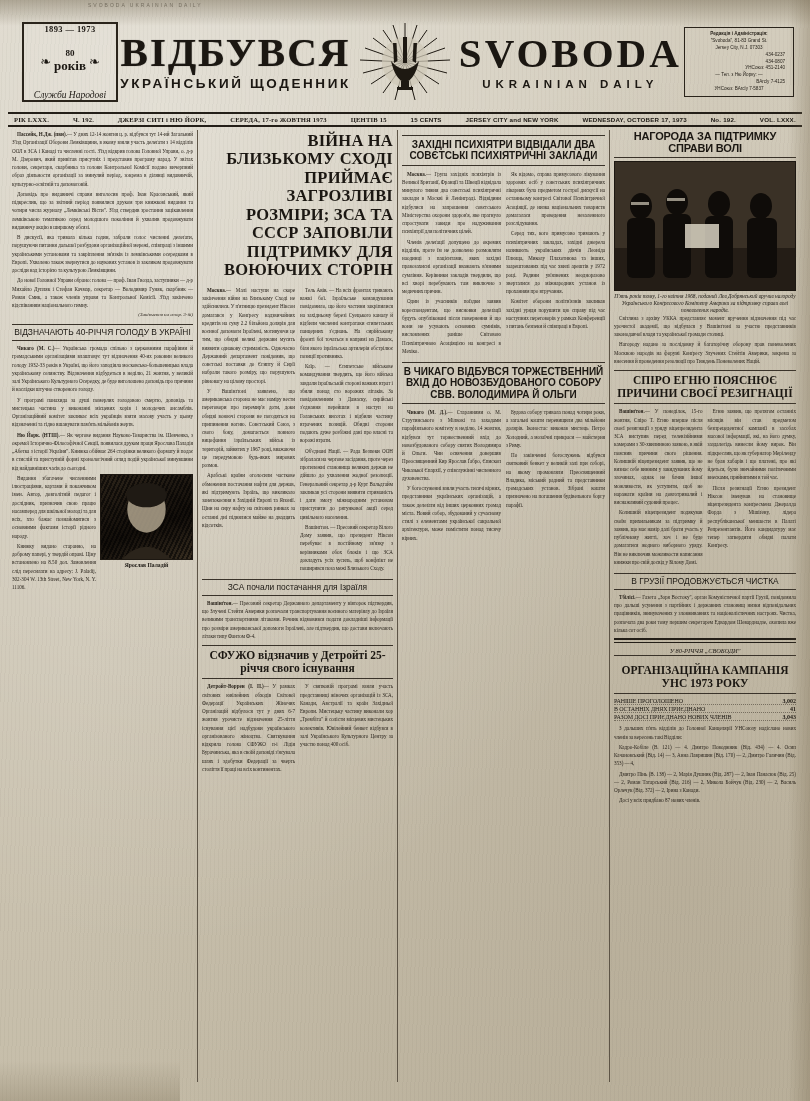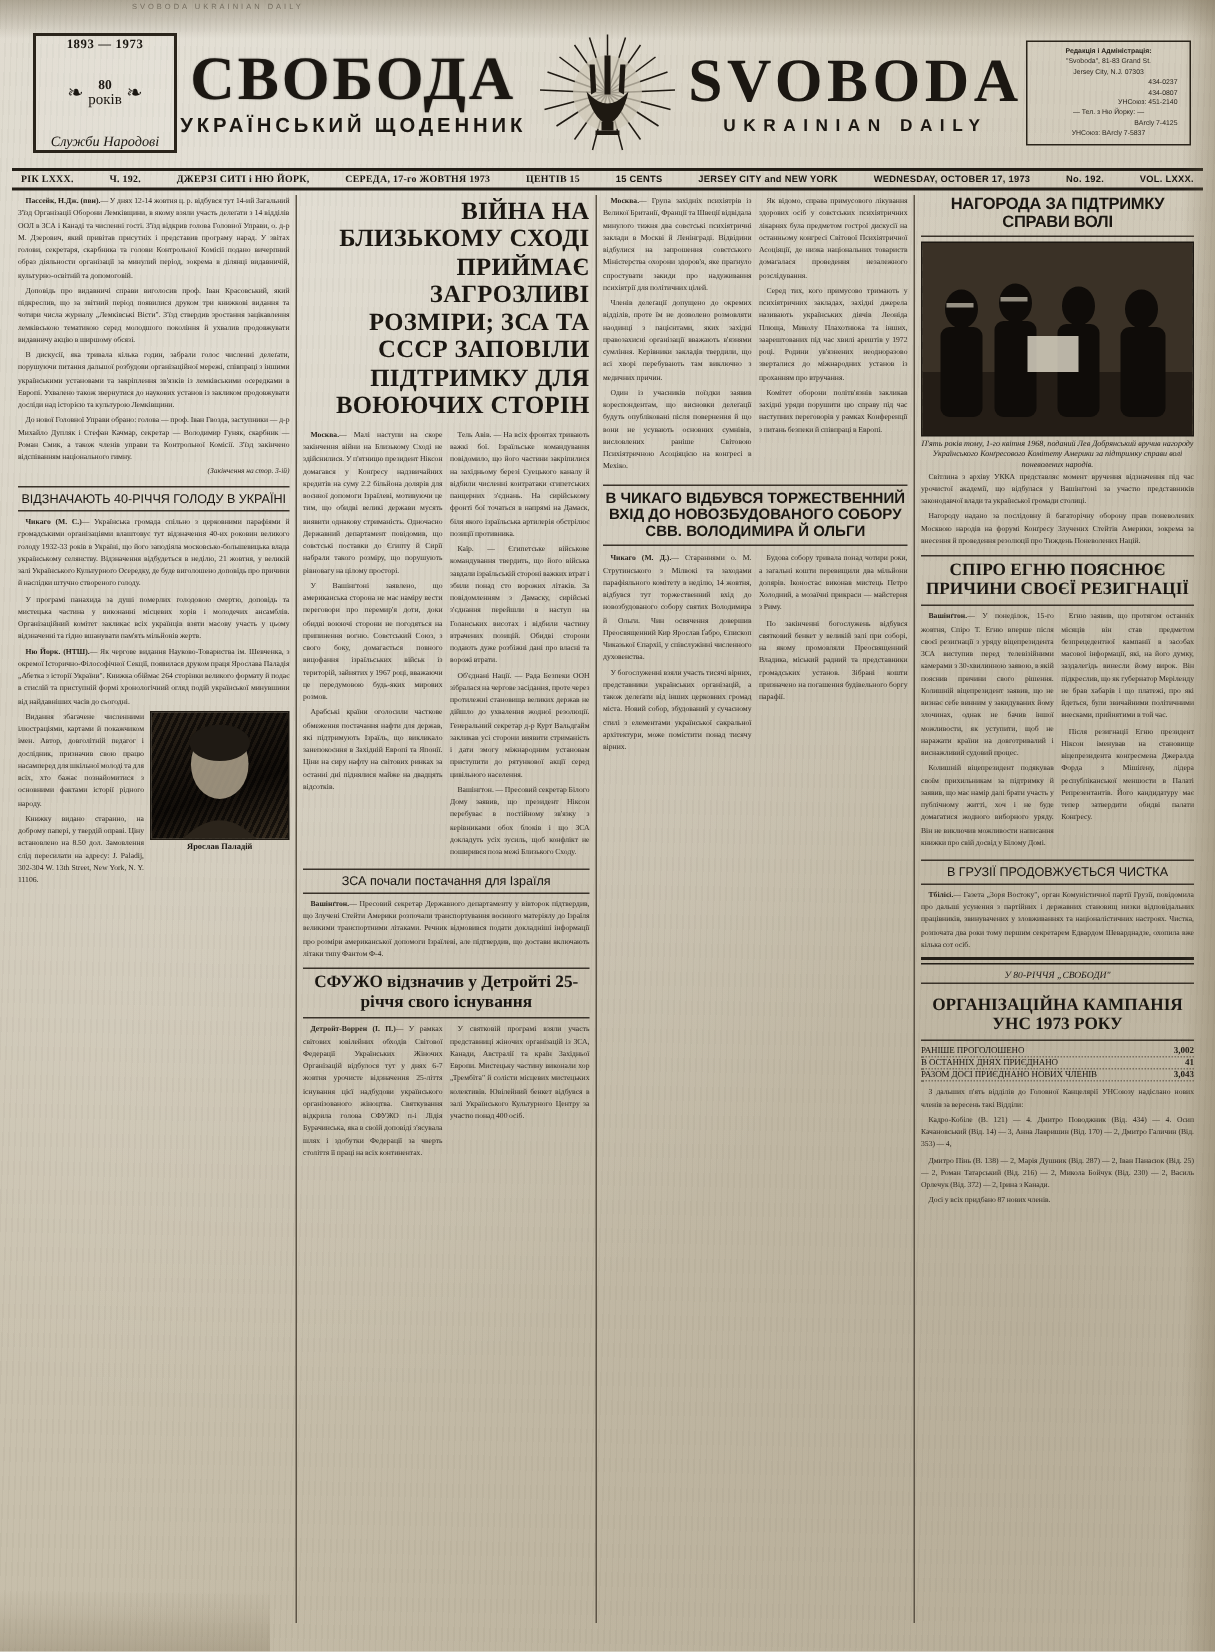--- a/index.html
+++ b/index.html
@@ -45,21 +45,21 @@
   .emblem{
     width:92px;height:76px;margin-left:14px;
     border:2px solid #2a241b;
     display:flex;flex-direction:column;align-items:center;justify-content:space-between;
     text-align:center;flex:0 0 auto;background:rgba(255,255,255,.08);
   }
   .emblem .yrs{font-size:8.5px;font-weight:bold;letter-spacing:.4px;}
   .emblem .mid{display:flex;align-items:center;gap:3px;margin-top:1px;}
   .emblem .wreath{font-size:13px;line-height:1;}
   .emblem .num{font-size:9px;font-weight:bold;line-height:1;}
-  .emblem .rok{font-size:10px;font-weight:normal;}
+  .emblem .rok{font-size:13px;font-weight:bold;}
   .emblem .serve{font-size:9.5px;font-style:italic;font-family:"Liberation Serif",serif;margin-top:2px;}
 
   .titleblock{flex:1 1 auto;display:flex;align-items:center;justify-content:center;gap:6px;}
   .tcol{text-align:center;}
   .t-ukr{
     font-family:"Liberation Serif", serif;
     font-size:41px;font-weight:bold;letter-spacing:2px;line-height:.95;
     text-shadow:0 0 1px rgba(0,0,0,.5);
   }
   .t-ukr-sub{
@@ -188,21 +188,21 @@
           <div class="num">80</div>
           <div class="rok">років</div>
         </span>
         <span class="wreath">❧</span>
       </div>
       <div class="serve">Служби Народові</div>
     </div>
 
     <div class="titleblock">
       <div class="tcol">
-        <div class="t-ukr">СВОБОДА</div>
+        <div class="t-ukr">ВІДБУВСЯ</div>
         <div class="t-ukr-sub">УКРАЇНСЬКИЙ ЩОДЕННИК</div>
       </div>
 
       <div class="trident">
         <svg viewBox="0 0 96 82" width="96" height="82">
           <g stroke="#1e1912" stroke-width="1" fill="none">
             <g>
               <line x1="48" y1="41" x2="48" y2="2"></line>
                 <line x1="48" y1="41" x2="60" y2="4"></line>
               <line x1="48" y1="41" x2="36" y2="4"></line>
@@ -337,20 +337,21 @@
           <p><span class="dateline">Детройт-Воррен (І. П.)</span><span>— У рамках світових ювілейних обходів Світової Федерації Українських Жіночих Організацій відбулося тут у днях 6-7 жовтня урочисте відзначення 25-ліття існування цієї надбудови українського організованого жіноцтва. Святкування відкрила голова СФУЖО п-і Лідія Бурачинська, яка в своїй доповіді з'ясувала шлях і здобутки Федерації за чверть століття її праці на всіх континентах.</span></p>
         </div>
         <div class="body">
           <p>У святковій програмі взяли участь представниці жіночих організацій із ЗСА, Канади, Австралії та країн Західньої Европи. Мистецьку частину виконали хор „Трембіта" й солісти місцевих мистецьких колективів. Ювілейний бенкет відбувся в залі Українського Культурного Центру за участю понад 400 осіб.</p>
         </div>
       </div>
     </div>
 
     <div class="col c3">
 
+      <h2 class="hl-b">ЗАХІДНІ ПСИХІЯТРИ ВІДВІДАЛИ ДВА СОВЄТСЬКІ ПСИХІЯТРИЧНІ ЗАКЛАДИ</h2>
       <div class="subcols">
         <div class="body">
           <p><span class="dateline">Москва.</span><span>— Група західніх психіятрів із Великої Британії, Франції та Швеції відвідала минулого тижня два совєтські психіятричні заклади в Москві й Ленінграді. Відвідини відбулися на запрошення совєтського Міністерства охорони здоров'я, яке прагнуло спростувати закиди про надуживання психіятрії для політичних цілей.</span></p>
           <p>Членів делеґації допущено до окремих відділів, проте їм не дозволено розмовляти наодинці з пацієнтами, яких західні правозахисні організації вважають в'язнями сумління. Керівники закладів твердили, що всі хворі перебувають там виключно з медичних причин.</p>
           <p>Один із учасників поїздки заявив кореспондентам, що висновки делеґації будуть опубліковані після повернення й що вони не усувають основних сумнівів, висловлених раніше Світовою Психіятричною Асоціяцією на конгресі в Мехіко.</p>
         </div>
         <div class="body">
           <p>Як відомо, справа примусового лікування здорових осіб у совєтських психіятричних лікарнях була предметом гострої дискусії на останньому конгресі Світової Психіятричної Асоціяції, де низка національних товариств домагалася проведення незалежного розслідування.</p>
           <p>Серед тих, кого примусово тримають у психіятричних закладах, західні джерела називають українських діячів Леоніда Плюща, Миколу Плахотнюка та інших, заарештованих під час хвилі арештів у 1972 році. Родини ув'язнених неодноразово зверталися до міжнародних установ із проханням про втручання.</p>
           <p>Комітет оборони політв'язнів закликав західні уряди порушити цю справу під час наступних переговорів у рамках Конференції з питань безпеки й співпраці в Европі.</p>

